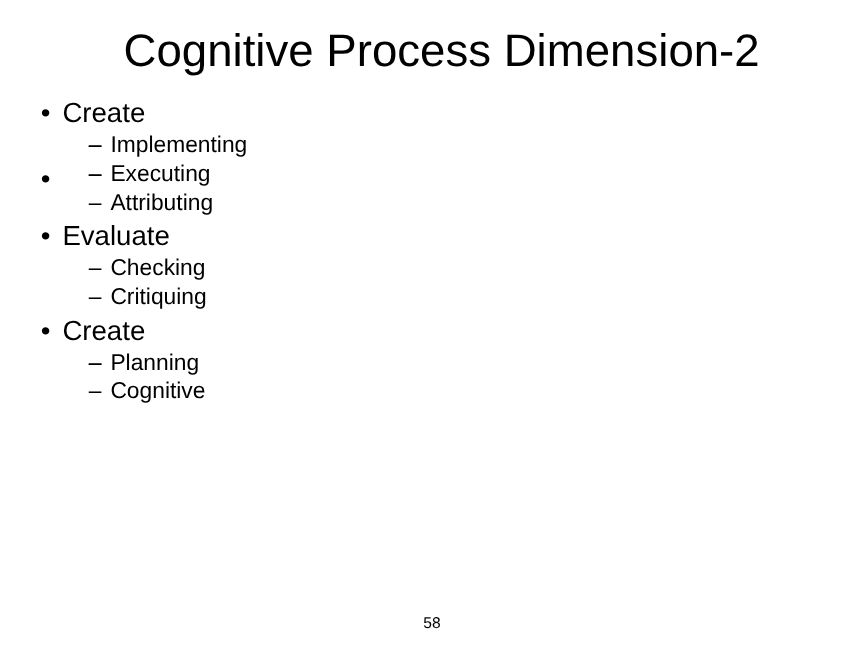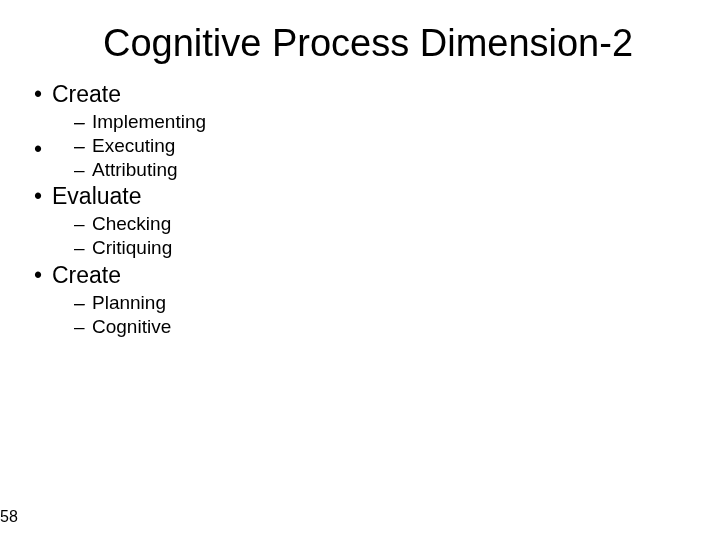--- a/index.html
+++ b/index.html
@@ -48,21 +48,22 @@
   }
   .l2 .dash {
     position: absolute;
     left: 40px;
     top: 0;
   }
   .pagenum {
     position: absolute;
     bottom: 14px;
     width: 100%;
-    font-size: 16px;
+    text-align: center;
+    font-size: 13px;
   }
 </style>
 </head>
 <body>
 
 <div class="slide">
 
   <div class="title">Cognitive Process Dimension-2</div>
 
   <div class="content">

